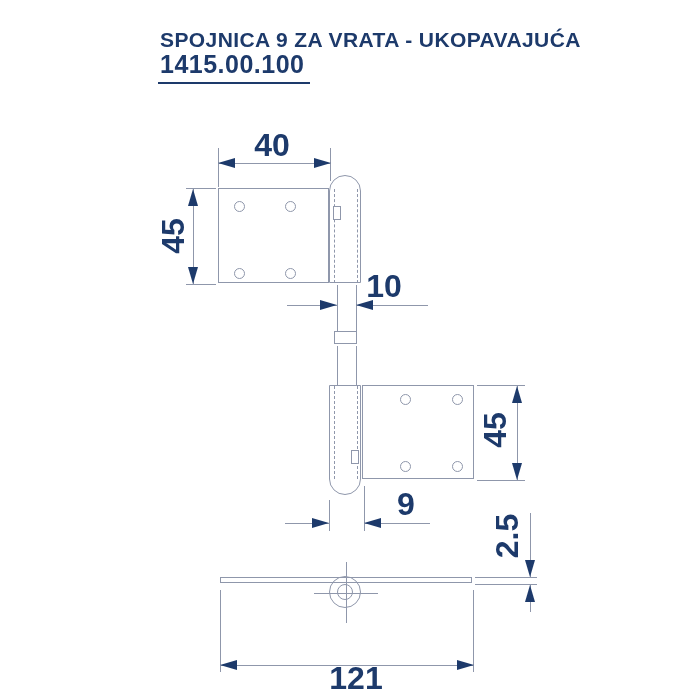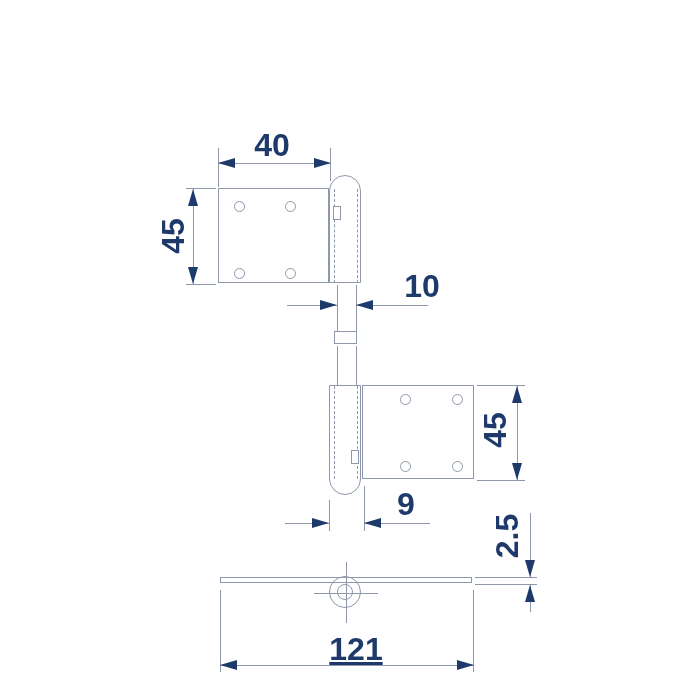--- a/index.html
+++ b/index.html
@@ -27,20 +27,22 @@
   .ar.d{border-left:5px solid transparent;border-right:5px solid transparent;border-top:17px solid var(--ink);}
   .title1{position:absolute;left:160px;top:28px;color:var(--ink);font-size:21px;font-weight:600;letter-spacing:.4px;white-space:nowrap;}
   .title2{position:absolute;left:158px;top:50px;color:var(--ink);font-size:25px;font-weight:600;letter-spacing:.5px;
           border-bottom:2px solid var(--ink);padding:0 5px 3px 2px;}
 </style>
 </head>
 <body>
 
 <div class="canvas">
 
+  <div class="title1">SPOJNICA 9 ZA VRATA - UKOPAVAJUĆA</div>
+  <div class="title2">1415.00.100</div>
 
   <div class="rect" style="left:218px;top:188px;width:111px;height:95px;"></div>
   <div class="rect" style="left:329px;top:175px;width:32px;height:108px;border-radius:16px 16px 0 0;"></div>
   <div class="dashv" style="left:334px;top:189px;height:94px;"></div>
   <div class="dashv" style="left:357px;top:189px;height:94px;"></div>
   <div class="slot" style="left:333px;top:206px;width:8px;height:14px;"></div>
   <div class="hole" style="left:234px;top:201px;"></div>
   <div class="hole" style="left:285px;top:201px;"></div>
   <div class="hole" style="left:234px;top:268px;"></div>
   <div class="hole" style="left:285px;top:268px;"></div>
@@ -62,21 +64,21 @@
   <div class="ln" style="left:337px;top:285px;width:1px;height:46px;"></div>
   <div class="ln" style="left:356px;top:285px;width:1px;height:46px;"></div>
   <div class="rect" style="left:334px;top:331px;width:23px;height:13px;"></div>
   <div class="ln" style="left:337px;top:346px;width:1px;height:39px;"></div>
   <div class="ln" style="left:356px;top:346px;width:1px;height:39px;"></div>
 
   <div class="ln" style="left:287px;top:305px;width:50px;height:1px;"></div>
   <div class="ln" style="left:356px;top:305px;width:72px;height:1px;"></div>
   <div class="ar r" style="left:320px;top:300px;"></div>
   <div class="ar l" style="left:356px;top:300px;"></div>
-  <div class="dim" style="left:398px;top:270px;width:48px;">10</div>
+  <div class="dim" style="left:360px;top:270px;width:48px;">10</div>
 
   <div class="rect" style="left:362px;top:385px;width:112px;height:94px;"></div>
   <div class="rect" style="left:329px;top:385px;width:32px;height:110px;border-radius:0 0 16px 16px;"></div>
   <div class="dashv" style="left:334px;top:386px;height:93px;"></div>
   <div class="dashv" style="left:357px;top:386px;height:93px;"></div>
   <div class="slot" style="left:351px;top:450px;width:8px;height:14px;"></div>
   <div class="hole" style="left:400px;top:394px;"></div>
   <div class="hole" style="left:452px;top:394px;"></div>
   <div class="hole" style="left:400px;top:461px;"></div>
   <div class="hole" style="left:452px;top:461px;"></div>
@@ -108,15 +110,15 @@
   <div class="ln" style="left:530px;top:585px;width:1px;height:27px;"></div>
   <div class="ar d" style="left:525px;top:560px;"></div>
   <div class="ar u" style="left:525px;top:585px;"></div>
   <div class="dim vert" style="left:477px;top:520px;width:60px;height:32px;">2.5</div>
 
   <div class="ln" style="left:220px;top:590px;width:1px;height:82px;"></div>
   <div class="ln" style="left:473px;top:590px;width:1px;height:82px;"></div>
   <div class="ln" style="left:220px;top:665px;width:254px;height:1px;"></div>
   <div class="ar l" style="left:220px;top:660px;"></div>
   <div class="ar r" style="left:457px;top:660px;"></div>
-  <div class="dim" style="left:320px;top:633px;width:72px;text-decoration:underline;">121</div>
+  <div class="dim" style="left:320px;top:662px;width:72px;">121</div>
 
 </div>
 
 </body></html>

